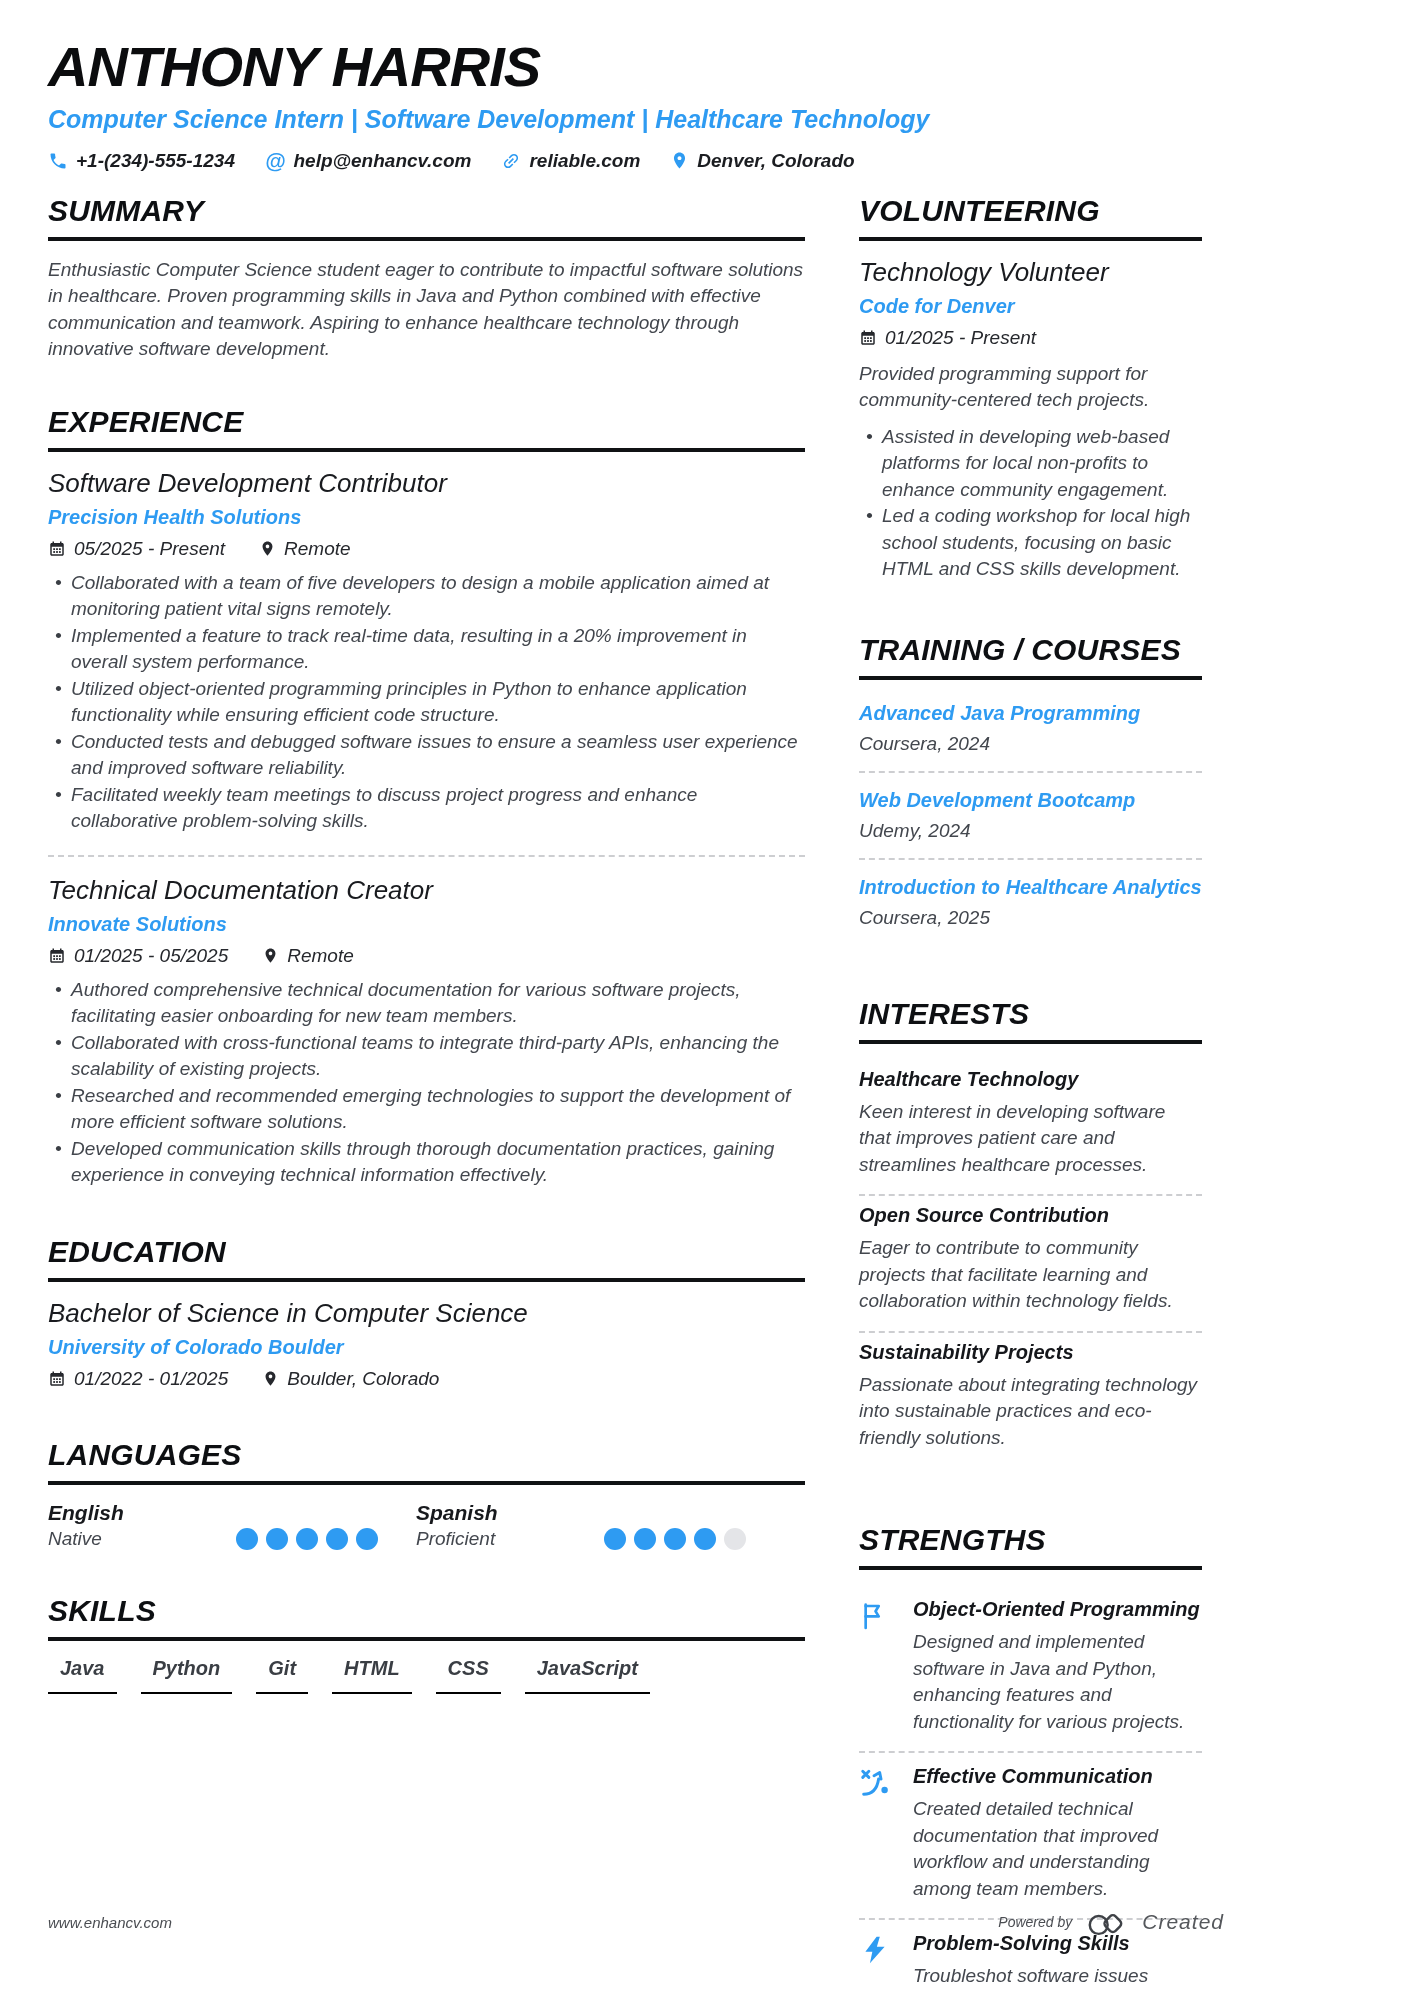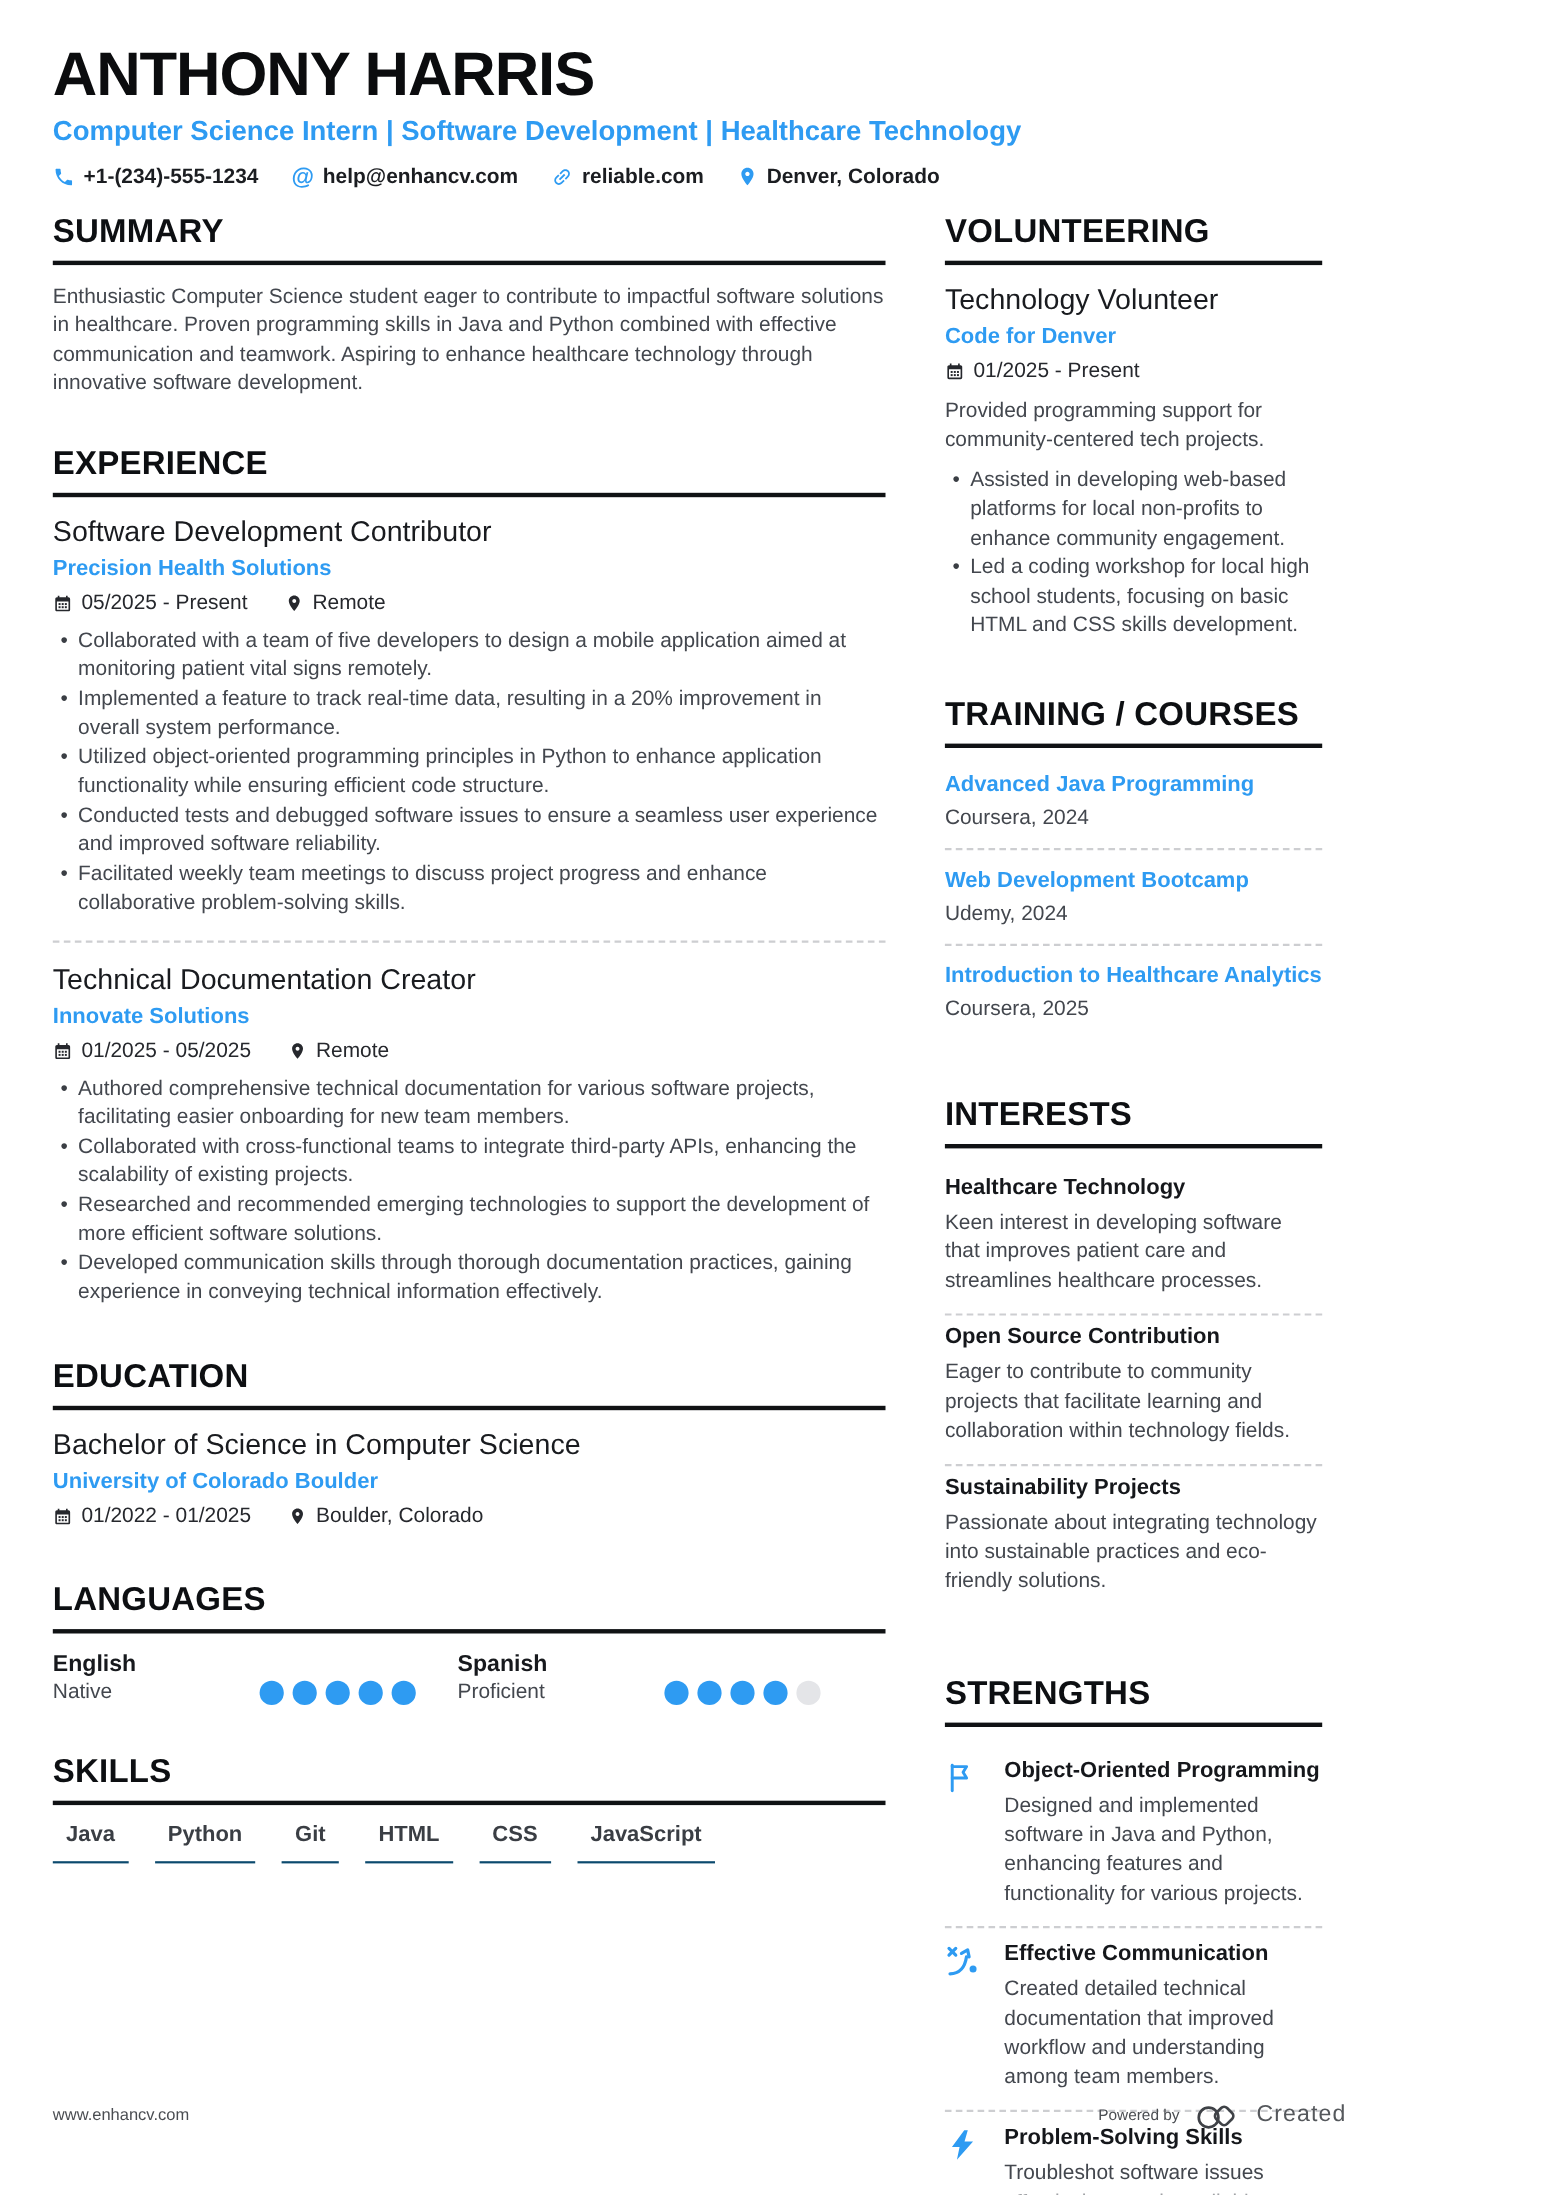--- a/index.html
+++ b/index.html
@@ -10,21 +10,21 @@
     color:#1c1e22;
   }
   :root{
     --accent:#2e9bf2;
     --ink:#0d0f12;
     --dark:#22252a;
     --body:#43474e;
     --muted:#4b4e54;
     --dash:#cdced1;
   }
-  .page{ position:relative; width:1264px; height:1995px; padding:38px 62px 0 48px; }
+  .page{ position:relative; width:1264px; height:1995px; padding:38px 62px 0 48px;font-style:italic; }
 
   
   .name{ font-size:56px; font-weight:bold; letter-spacing:-1px; color:#0b0c0e; line-height:1.05; }
   .headline{ margin-top:8px; font-size:25px; font-weight:bold; color:var(--accent); }
   .contacts{ margin-top:16px; display:flex; align-items:center; gap:30px; }
   .contact{ display:flex; align-items:center; gap:8px; font-size:19px; font-weight:bold; color:#1b1d21; }
   .contact .cicon{ color:var(--accent); display:inline-flex; }
   .at-glyph{ font-size:21px; font-weight:bold; color:var(--accent); line-height:1; }
   .rot45{ transform:rotate(-45deg); }
 
@@ -73,21 +73,21 @@
   .lang-level{ font-size:19px; color:var(--body); margin-top:3px; }
   .dots{ display:flex; gap:8px; }
   .dot{ width:22px; height:22px; border-radius:50%; background:#e4e5e8; }
   .dot.on{ background:var(--accent); }
 
   
   .skill-row{ display:flex; flex-wrap:wrap; margin-top:8px; }
   .skill{
     font-size:20px; font-weight:bold; color:#3a3e44;
     padding:0 12px 12px; margin-right:24px;
-    border-bottom:2px solid #0c4a6e;
+    border-bottom:2px solid #000000;
   }
 
   
   .course{ padding:6px 0 14px; }
   .course + .dashed{ margin:2px 0; }
   .course-title{ display:inline-block; font-size:20px; font-weight:bold; color:var(--accent); cursor:pointer; }
   .course-provider{ margin-top:8px; font-size:19px; color:var(--body); }
 
   .interest{ padding:8px 0 16px; }
   .interest-title{ font-size:20px; font-weight:bold; color:#15171b; }

